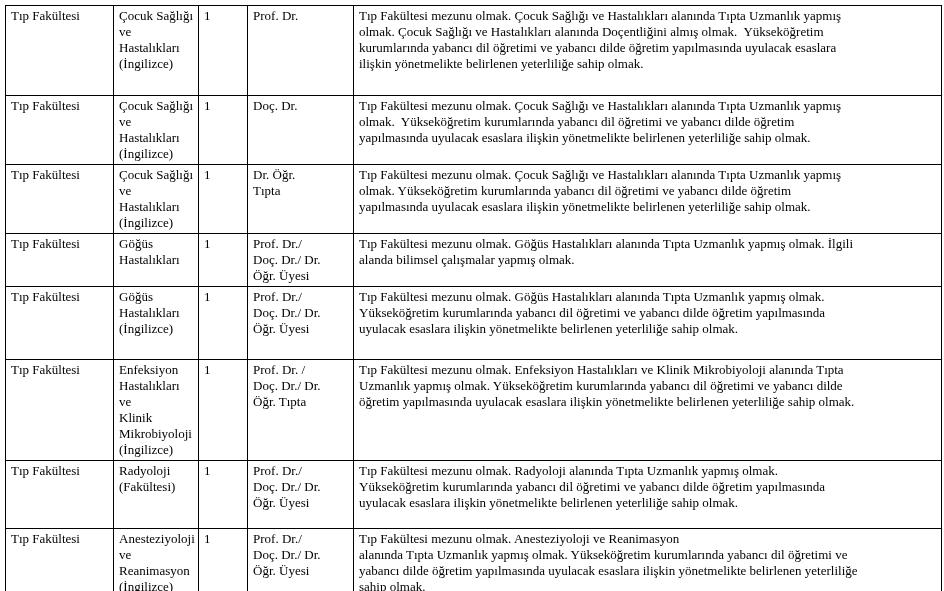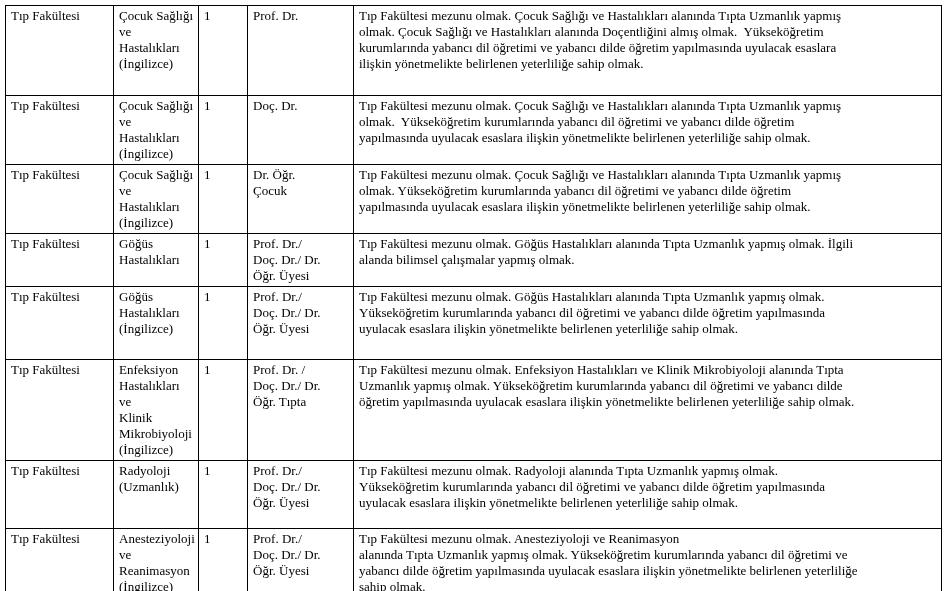--- a/index.html
+++ b/index.html
@@ -82,21 +82,21 @@
 olmak.  Yükseköğretim kurumlarında yabancı dil öğretimi ve yabancı dilde öğretim
 yapılmasında uyulacak esaslara ilişkin yönetmelikte belirlenen yeterliliğe sahip olmak.</td>
       </tr>
       <tr>
         <td>Tıp Fakültesi</td>
         <td>Çocuk Sağlığı
 ve Hastalıkları
 (İngilizce)</td>
         <td>1</td>
         <td>Dr. Öğr.
-Çocuk</td>
+Tıpta</td>
         <td>Tıp Fakültesi mezunu olmak. Çocuk Sağlığı ve Hastalıkları alanında Tıpta Uzmanlık yapmış
 olmak. Yükseköğretim kurumlarında yabancı dil öğretimi ve yabancı dilde öğretim
 yapılmasında uyulacak esaslara ilişkin yönetmelikte belirlenen yeterliliğe sahip olmak.</td>
       </tr>
       <tr>
         <td>Tıp Fakültesi</td>
         <td>Göğüs
 Hastalıkları</td>
         <td>1</td>
         <td>Prof. Dr./
@@ -129,21 +129,21 @@
         <td>Prof. Dr. /
 Doç. Dr./ Dr.
 Öğr. Tıpta</td>
         <td>Tıp Fakültesi mezunu olmak. Enfeksiyon Hastalıkları ve Klinik Mikrobiyoloji alanında Tıpta
 Uzmanlık yapmış olmak. Yükseköğretim kurumlarında yabancı dil öğretimi ve yabancı dilde
 öğretim yapılmasında uyulacak esaslara ilişkin yönetmelikte belirlenen yeterliliğe sahip olmak.</td>
       </tr>
       <tr>
         <td>Tıp Fakültesi</td>
         <td>Radyoloji
-(Uzmanlık)</td>
+(Fakültesi)</td>
         <td>1</td>
         <td>Prof. Dr./
 Doç. Dr./ Dr.
 Öğr. Üyesi</td>
         <td>Tıp Fakültesi mezunu olmak. Radyoloji alanında Tıpta Uzmanlık yapmış olmak.
 Yükseköğretim kurumlarında yabancı dil öğretimi ve yabancı dilde öğretim yapılmasında
 uyulacak esaslara ilişkin yönetmelikte belirlenen yeterliliğe sahip olmak.</td>
       </tr>
       <tr>
         <td>Tıp Fakültesi</td>

